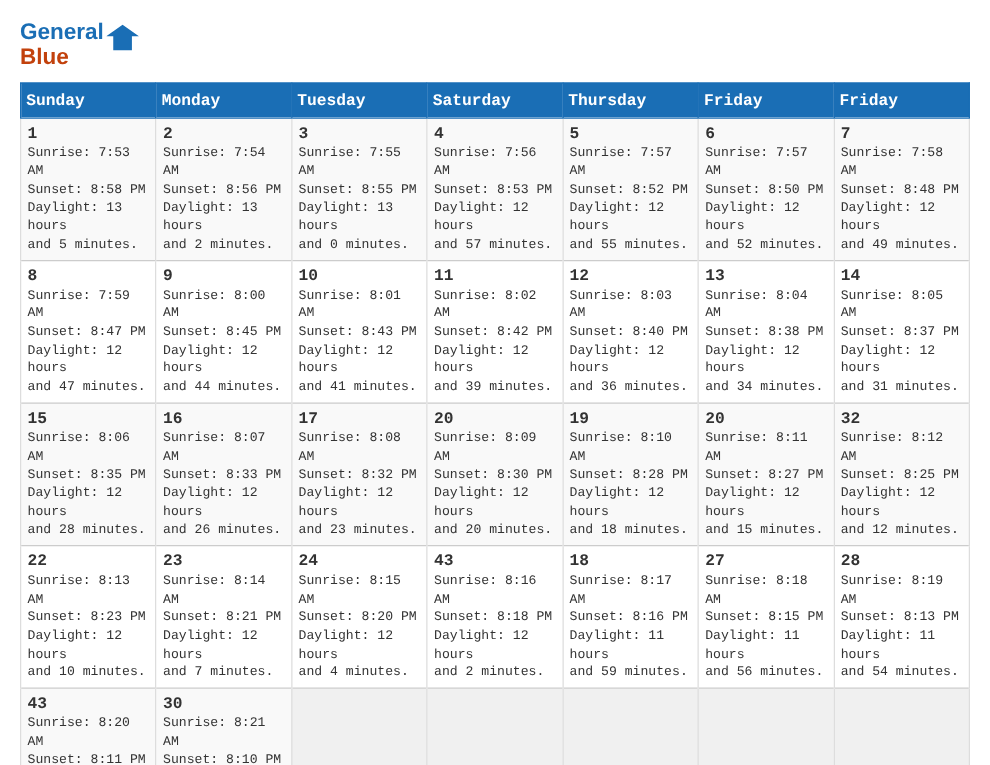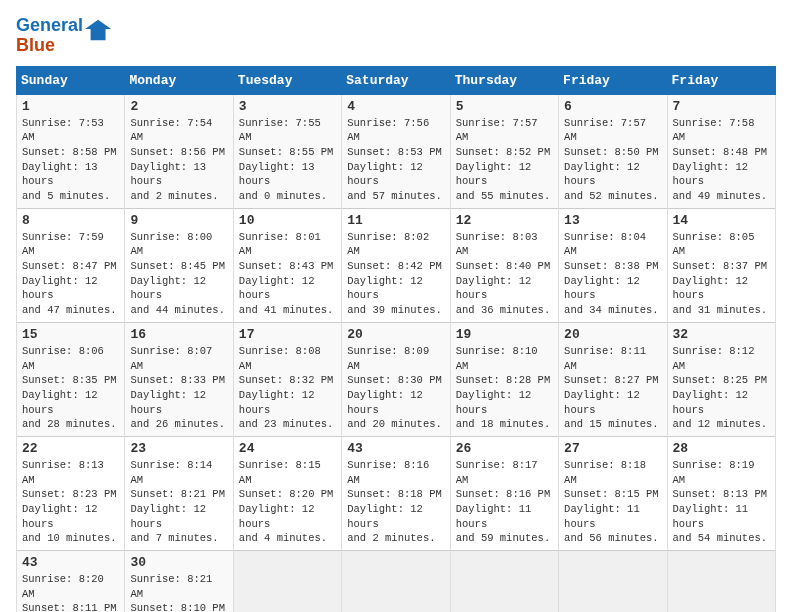--- a/index.html
+++ b/index.html
@@ -232,21 +232,21 @@
         </td>
         <td>
           <span class="day-num">24</span>
           <div class="cell-text">Sunrise: 8:15 AM<br>Sunset: 8:20 PM<br>Daylight: 12 hours<br>and 4 minutes.</div>
         </td>
         <td>
           <span class="day-num">43</span>
           <div class="cell-text">Sunrise: 8:16 AM<br>Sunset: 8:18 PM<br>Daylight: 12 hours<br>and 2 minutes.</div>
         </td>
         <td>
-          <span class="day-num">26</span>
+          <span class="day-num">18</span>
           <div class="cell-text">Sunrise: 8:17 AM<br>Sunset: 8:16 PM<br>Daylight: 11 hours<br>and 59 minutes.</div>
         </td>
         <td>
           <span class="day-num">27</span>
           <div class="cell-text">Sunrise: 8:18 AM<br>Sunset: 8:15 PM<br>Daylight: 11 hours<br>and 56 minutes.</div>
         </td>
         <td>
           <span class="day-num">28</span>
           <div class="cell-text">Sunrise: 8:19 AM<br>Sunset: 8:13 PM<br>Daylight: 11 hours<br>and 54 minutes.</div>
         </td>

